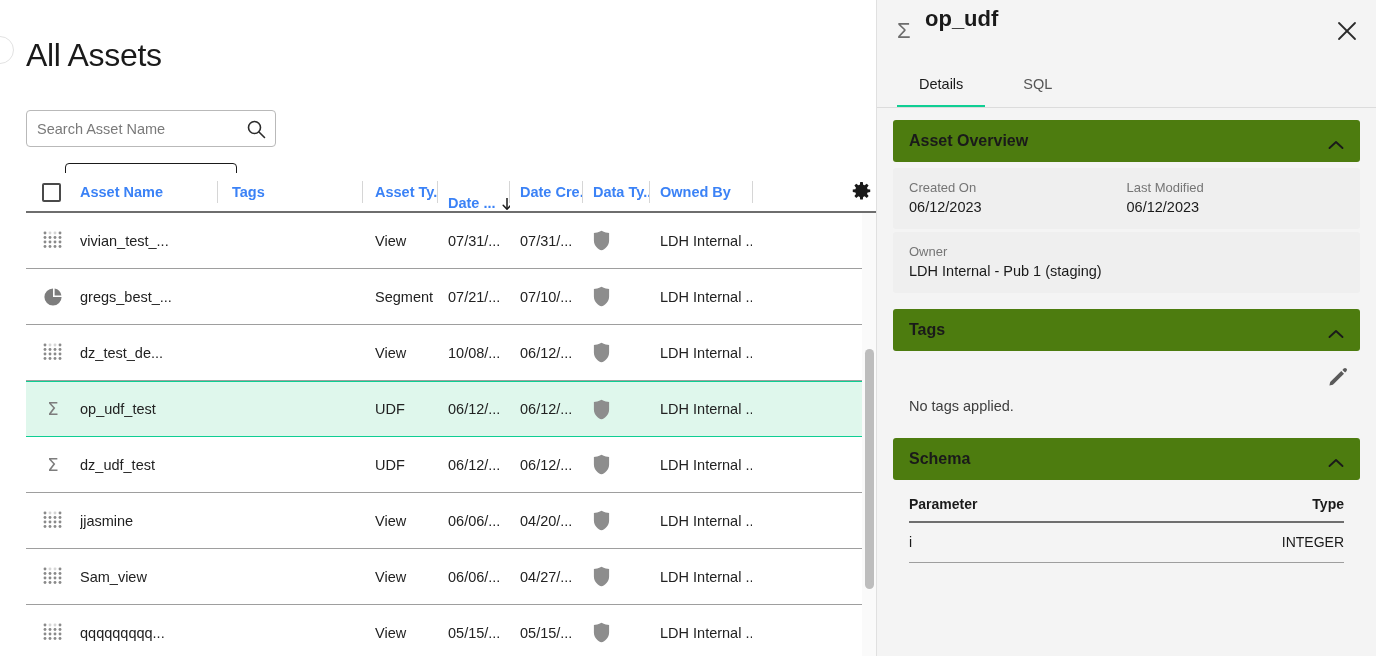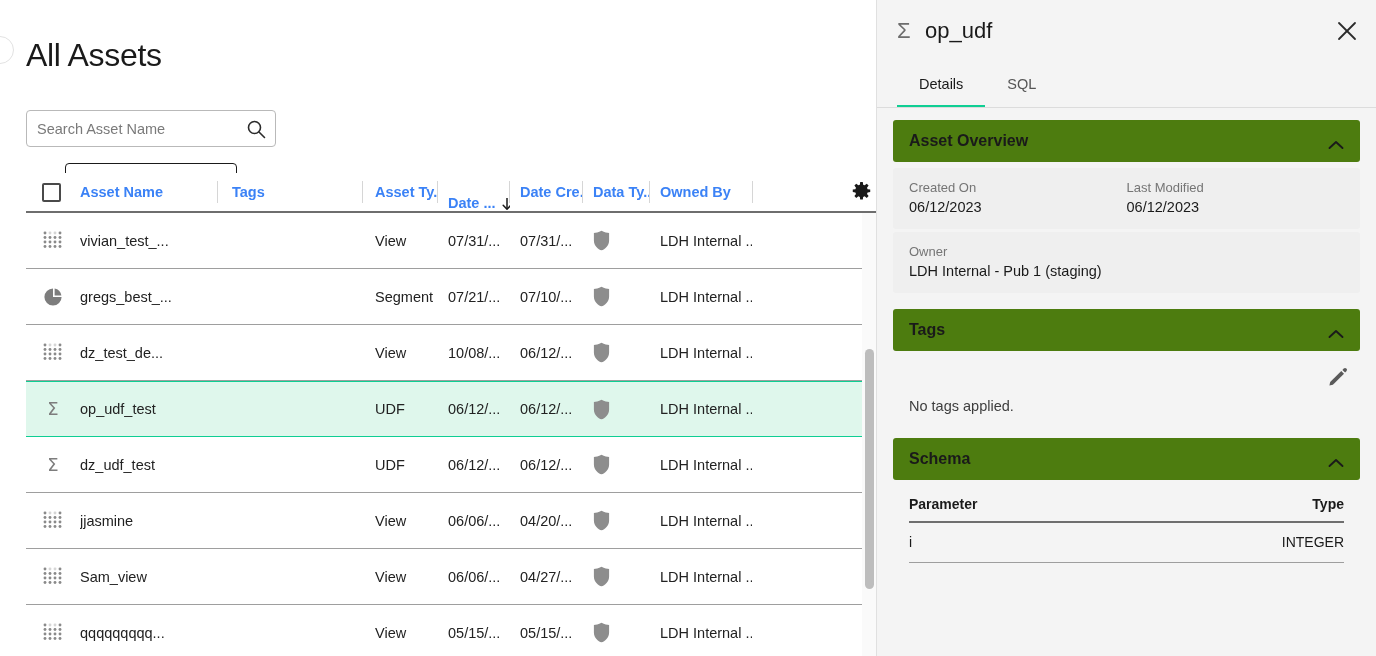--- a/index.html
+++ b/index.html
@@ -125,28 +125,28 @@
   .panel {
     position: absolute; left: 876px; top: 0; width: 500px; height: 656px;
     background: #f4f4f4; border-left: 1px solid #e0e0e0;
   }
   .panel-head { position: relative; height: 66px; }
   .panel-sigma {
     position: absolute; left: 20px; top: 20px;
     font-size: 22px; color: #6d6d6d; font-weight: 400; line-height: 1;
   }
   .panel-title {
-    position: absolute; left: 48px; top: 18px;
-    font-size: 22px; color: #1a1a1a; font-weight: 400;
+    position: absolute; left: 48px; top: 6px;
+    font-size: 22px; color: #1a1a1a; font-weight: 700;
   }
   .panel-close {
     position: absolute; right: 16px; top: 18px;
     width: 26px; height: 26px; cursor: pointer;
   }
-  .tabs { position: relative; display: flex; height: 42px; padding-left: 20px; }
+  .tabs { position: relative; display: flex; height: 42px; padding-left: 20px; gap: 16px; }
   .tab {
     font-size: 14.5px; color: #555; height: 42px; line-height: 36px;
     padding: 0 22px; cursor: pointer; position: relative;
   }
   .tab.active { color: #1a1a1a; }
   .tab.active::after {
     content: ""; position: absolute; left: 0; right: 0; bottom: 0;
     height: 3px; background: #0fce93;
   }
   .tabs-underline {

